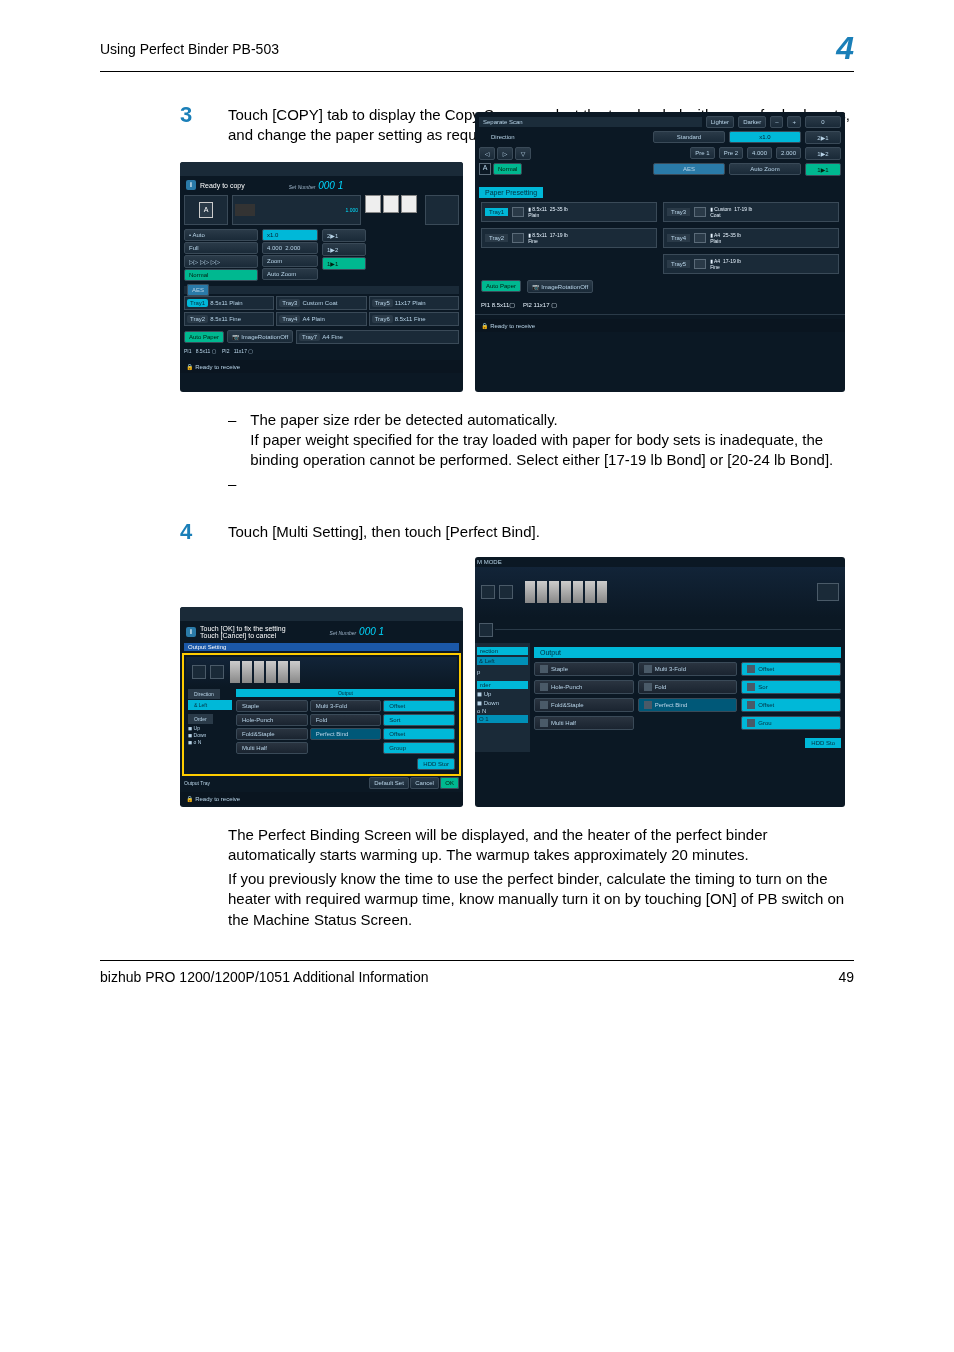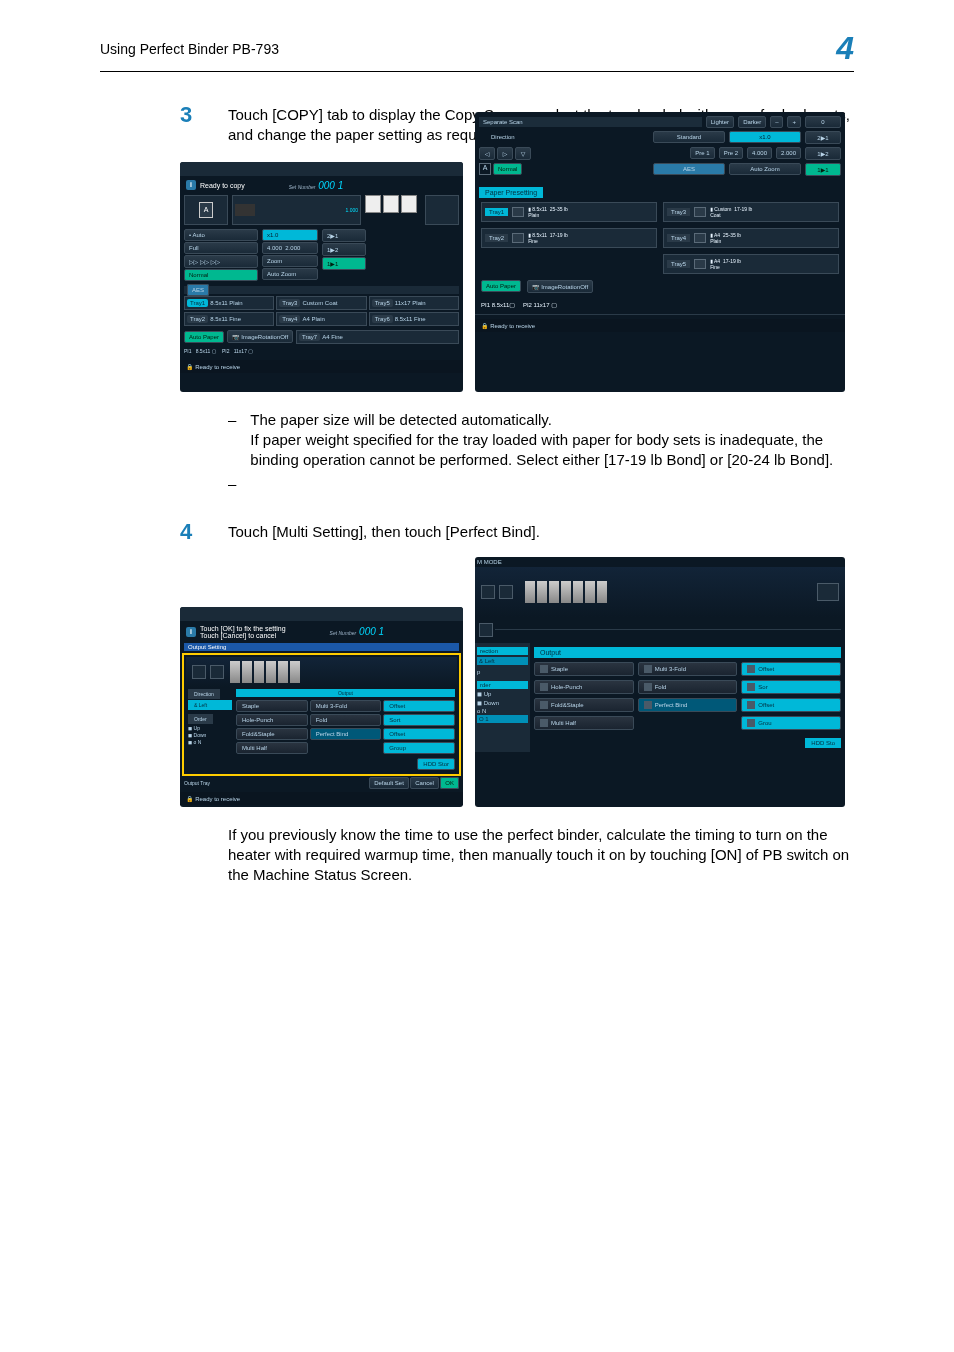--- a/index.html
+++ b/index.html
@@ -371,21 +371,21 @@
     .foldername-small{
       font-size:5px;
       color:#9db4c8;
     }
   </style>
 </head>
 <body>
 
 <div class="page">
   <div class="header">
-    <span class="header-title">Using Perfect Binder PB-793</span>
+    <span class="header-title">Using Perfect Binder PB-503</span>
     <span class="header-num">4</span>
   </div>
 
   <div class="step">
     <div class="step-num">3</div>
     <div class="step-body">Touch [COPY] tab to display the Copy Screen, select the tray loaded with paper for body sets, and change the paper setting as required.</div>
   </div>
 
   <div class="screenshots">
 
@@ -572,21 +572,21 @@
         <div style="height:1px;background:#2a3a48;margin:4px 0;"></div>
         <div class="ready-recv"><span>🔒</span> <span>Ready to receive</span></div>
       </div>
     </div>
   </div>
 
   <div class="bullet-list">
     <div class="bullet">
       <span class="bullet-dash">–</span>
       <div>
-        <span>The paper size will be detected automatically.</span><br>
+        <span>The paper size rder be detected automatically.</span><br>
         <span>If paper weight specified for the tray loaded with paper for body sets is inadequate, the binding operation cannot be performed. Select either [17-19 lb Bond] or [20-24 lb Bond].</span>
       </div>
     </div>
     <div class="bullet">
       <span class="bullet-dash">–</span>
       <div>
         <br>
       </div>
     </div>
   </div>
@@ -750,15 +750,20 @@
                   <span>Grou</span>
                 </span>
             </div>
             <span class="hdd-stor">HDD Sto</span>
           </div>
         </div>
       </div>
     </div>
   </div>
 
-  <p class="indent-text">If you previously know the time to use the perfect binder, calculate the timing to turn on the heater with required warmup time, then manually touch it on by touching [ON] of PB switch on the Machine Status Screen.</p>
-
+  <p class="indent-text">The Perfect Binding Screen will be displayed, and the heater of the perfect binder automatically starts warming up. The warmup takes approximately 20 minutes.</p>
+  <p class="indent-text">If you previously know the time to use the perfect binder, calculate the timing to turn on the heater with required warmup time, know manually turn it on by touching [ON] of PB switch on the Machine Status Screen.</p>
+
+  <div class="footer">
+    <span>bizhub PRO 1200/1200P/1051 Additional Information</span>
+    <span>49</span>
+  </div>
 </div>
 
 </body></html>

